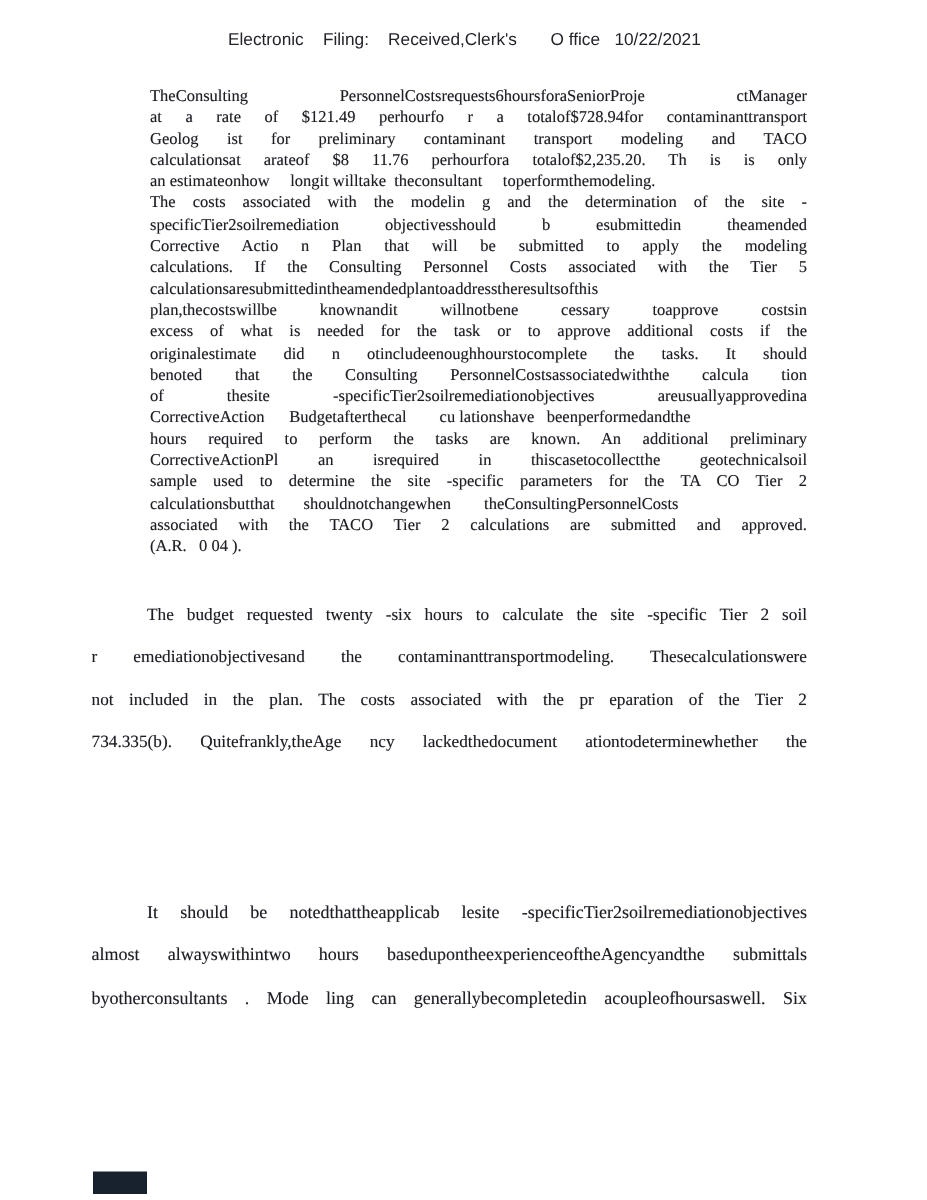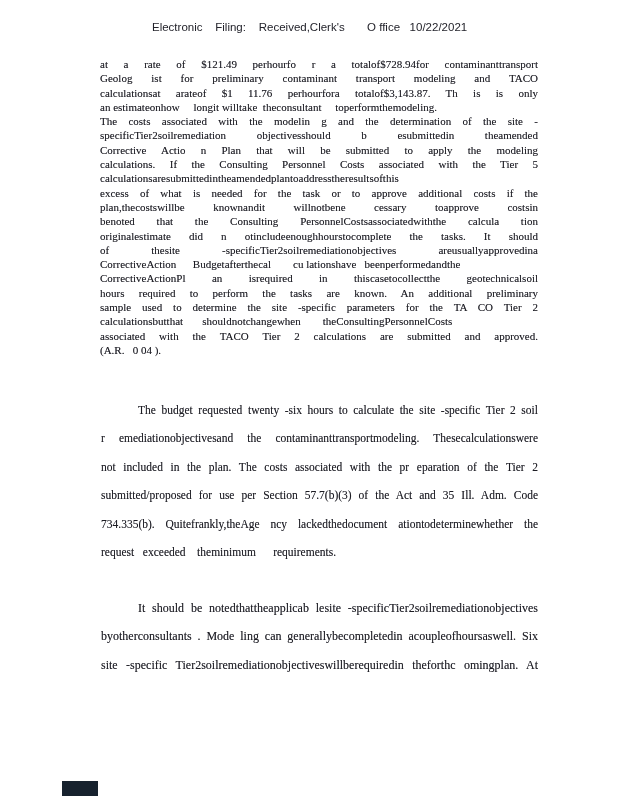--- a/index.html
+++ b/index.html
@@ -15,68 +15,67 @@
   .para{position:absolute;}
   .line{
     text-align:justify;text-align-last:justify;text-justify:inter-word;
     white-space:normal;overflow:hidden;
     text-shadow:0 0 0.5px rgba(25,25,35,0.45);
   }
   .line.s{text-align:left;text-align-last:left;white-space:pre-wrap;}
   .line.indent{text-indent:37px;}
   #para1{left:100px;top:57px;width:438px;font-size:11px;}
   #para1 .line{height:14.3px;line-height:14.3px;}
-  .double .line{height:28.4px;line-height:28.4px;margin-left:40px;}
+  .double .line{height:28.4px;line-height:28.4px;}
   #para2{left:61px;top:396px;width:477px;font-size:11.5px;}
   #para3{left:61px;top:594px;width:477px;font-size:12px;}
   .artifact-box{
     position:absolute;left:62px;top:781px;width:36px;height:15px;
   }
 </style>
 </head>
 <body>
 
 <div class="page">
 
   <div class="stamp">Electronic    Filing:    Received,Clerk's       O ffice   10/22/2021</div>
 
   <div class="para" id="para1">
+    <div class="line">TheConsulting PersonnelCostsrequests6hoursforaSeniorProje ctManager</div>
     <div class="line">at a rate of $121.49 perhourfo r a totalof$728.94for contaminanttransport</div>
     <div class="line">Geolog ist for preliminary contaminant transport modeling and TACO</div>
-    <div class="line">calculationsat arateof $1 11.76 perhourfora totalof$3,143.87. Th is is only</div>
+    <div class="line">calculationsat arateof $8 11.76 perhourfora totalof$2,235.20. Th is is only</div>
     <div class="line s">an estimateonhow     longit willtake  theconsultant     toperformthemodeling.</div>
     <div class="line">The costs associated with the modelin g and the determination of the site -</div>
     <div class="line">specificTier2soilremediation objectivesshould b esubmittedin theamended</div>
     <div class="line">Corrective Actio n Plan that will be submitted to apply the modeling</div>
     <div class="line">calculations. If the Consulting Personnel Costs associated with the Tier 5</div>
     <div class="line s">calculationsaresubmittedintheamendedplantoaddresstheresultsofthis</div>
+    <div class="line">plan,thecostswillbe knownandit willnotbene cessary toapprove costsin</div>
     <div class="line">excess of what is needed for the task or to approve additional costs if the</div>
-    <div class="line">plan,thecostswillbe knownandit willnotbene cessary toapprove costsin</div>
+    <div class="line">originalestimate did n otincludeenoughhourstocomplete the tasks. It should</div>
     <div class="line">benoted that the Consulting PersonnelCostsassociatedwiththe calcula tion</div>
-    <div class="line">originalestimate did n otincludeenoughhourstocomplete the tasks. It should</div>
     <div class="line">of thesite -specificTier2soilremediationobjectives areusuallyapprovedina</div>
     <div class="line s">CorrectiveAction      Budgetafterthecal        cu lationshave   beenperformedandthe</div>
+    <div class="line">hours required to perform the tasks are known. An additional preliminary</div>
     <div class="line">CorrectiveActionPl an isrequired in thiscasetocollectthe geotechnicalsoil</div>
-    <div class="line">hours required to perform the tasks are known. An additional preliminary</div>
     <div class="line">sample used to determine the site -specific parameters for the TA CO Tier 2</div>
     <div class="line s">calculationsbutthat       shouldnotchangewhen        theConsultingPersonnelCosts</div>
     <div class="line">associated with the TACO Tier 2 calculations are submitted and approved.</div>
     <div class="line s">(A.R.   0 04 ).</div>
   </div>
 
   <div class="para double" id="para2">
     <div class="line indent">The budget requested twenty -six hours to calculate the site -specific Tier 2 soil</div>
     <div class="line">r emediationobjectivesand the contaminanttransportmodeling. Thesecalculationswere</div>
     <div class="line">not included in the plan. The costs associated with the pr eparation of the Tier 2</div>
-    <div class="line">submitted/proposed for use per Section 57.7(b)(3) of the Act and 35 Ill. Adm. Code</div>
     <div class="line">734.335(b). Quitefrankly,theAge ncy lackedthedocument ationtodeterminewhether the</div>
-    <div class="line s">request   exceeded    theminimum      requirements.</div>
   </div>
 
   <div class="para double" id="para3">
     <div class="line indent">It should be notedthattheapplicab lesite -specificTier2soilremediationobjectives</div>
+    <div class="line">almost alwayswithintwo hours basedupontheexperienceoftheAgencyandthe submittals</div>
     <div class="line">byotherconsultants . Mode ling can generallybecompletedin acoupleofhoursaswell. Six</div>
-    <div class="line">site -specific Tier2soilremediationobjectiveswillberequiredin theforthc omingplan. At</div>
   </div>
 
   <div class="artifact-box" style="background: rgb(23, 34, 46);"></div>
 
 </div>
 
 </body></html>

